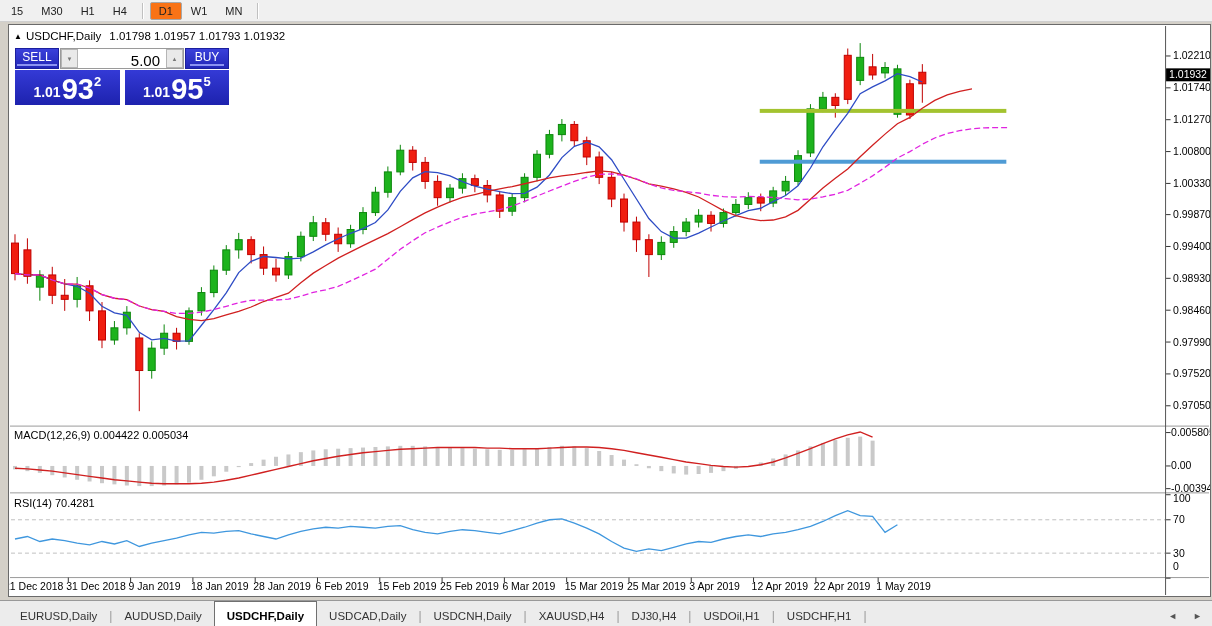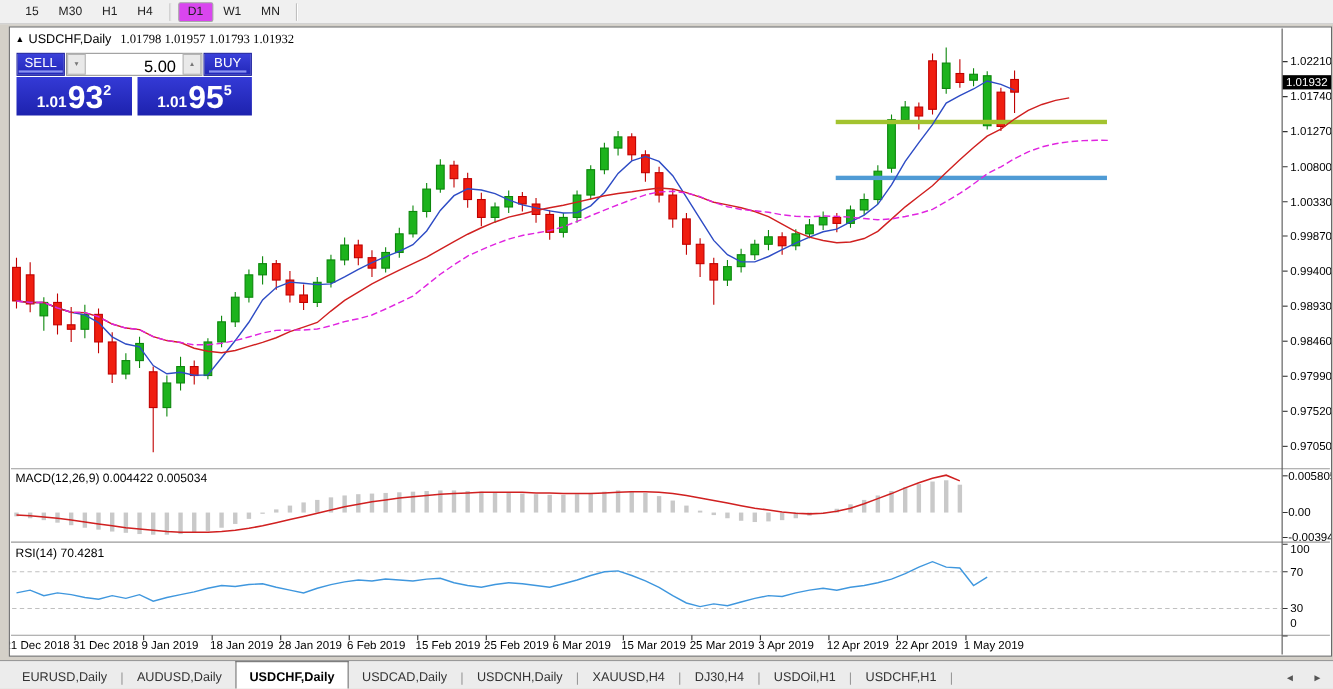--- a/index.html
+++ b/index.html
@@ -1,31 +1,31 @@
 <!DOCTYPE html>
 <html><head>
 <meta charset="utf-8">
 <style>
   html,body{margin:0;padding:0;}
   body{width:1212px;height:626px;background:#d4d0c8;font-family:"Liberation Sans",sans-serif;overflow:hidden;}
   .screen{position:relative;width:1212px;height:626px;}
   
   .toolbar{position:absolute;left:0;top:0;width:1212px;height:22px;background:#f0f0f0;
-           border-bottom:1px solid #cfcfcf;display:flex;align-items:center;padding-left:14px;box-sizing:border-box;}
+           border-bottom:1px solid #cfcfcf;display:flex;align-items:center;padding-left:2px;box-sizing:border-box;}
   .tf-btn{font-size:11px;color:#222;padding:2px 8px;border:1px solid transparent;border-radius:2px;
           background:transparent;cursor:default;white-space:nowrap;}
-  .tf-btn.active{background:#d946ef;border:1px solid #a8a8a8;}
+  .tf-btn.active{background:#f97316;border:1px solid #a8a8a8;}
   .tb-sep{width:1px;height:16px;background:#c0c0c0;border-right:1px solid #ffffff;margin:0 6px;}
   
   .chart-window{position:absolute;left:8px;top:24px;width:1203px;height:573px;background:#ffffff;
                 border:1px solid #6a6a6a;box-sizing:border-box;}
   .chart-window svg{position:absolute;left:0;top:0;width:100%;height:100%;}
   .chart-title{position:absolute;left:5px;top:5px;font-size:11.5px;color:#000;white-space:nowrap;}
   .chart-title .sym{margin-left:4px;}
-  .chart-title .ohlc{margin-left:8px;font-family:Liberation Serif, serif;}
+  .chart-title .ohlc{margin-left:8px;}
   .collapse{font-size:8px;color:#000;vertical-align:1px;}
   .ind-label{position:absolute;left:5px;font-size:11px;color:#000;white-space:nowrap;}
   .macd-label{top:404px;}
   .rsi-label{top:472px;}
   
   .trade-panel{position:absolute;left:6px;top:23px;width:214px;}
   .tp-row1{display:flex;height:21px;}
   .tp-btn{width:44px;background:linear-gradient(#3a40da,#2227b8);color:#fff;font-size:12px;border:1px solid #1b1f9e;
           display:flex;align-items:center;justify-content:center;padding:0;cursor:pointer;font-family:inherit;}
   .tp-btn span{border-bottom:2px solid #8b93f2;padding:0 5px 1px 5px;line-height:1;}

